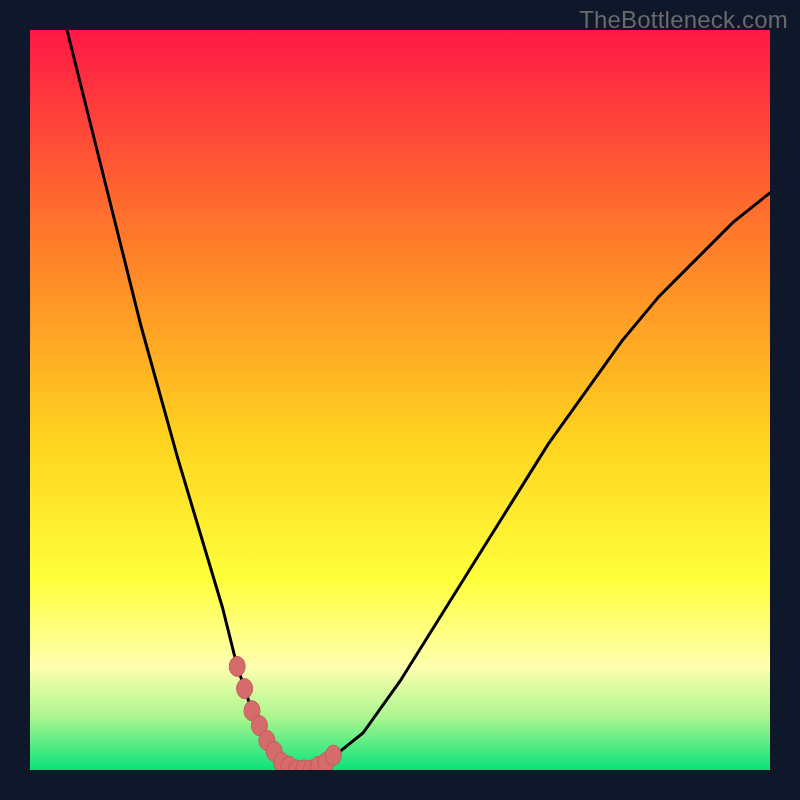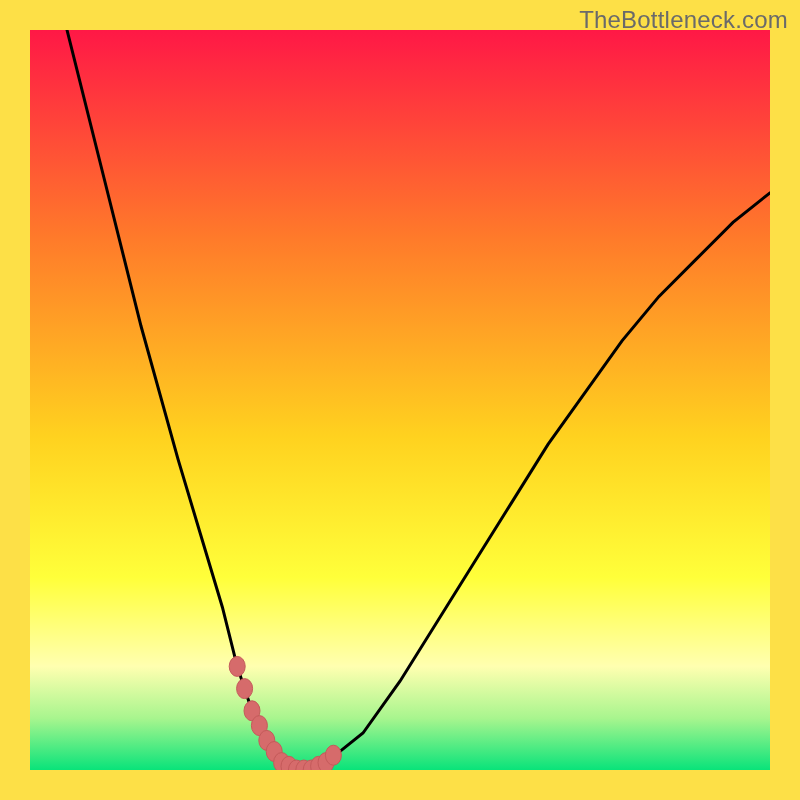--- a/index.html
+++ b/index.html
@@ -7,21 +7,21 @@
     padding: 0;
     width: 800px;
     height: 800px;
     background: #000;
     overflow: hidden;
     font-family: Arial, Helvetica, sans-serif;
   }
   .frame {
     position: absolute;
     inset: 0;
-    background: #fde047;
+    background: #0f172a;
   }
   .plot {
     position: absolute;
     left: 30px;
     top: 30px;
     width: 740px;
     height: 740px;
     overflow: hidden;
   }
   .gradient {

